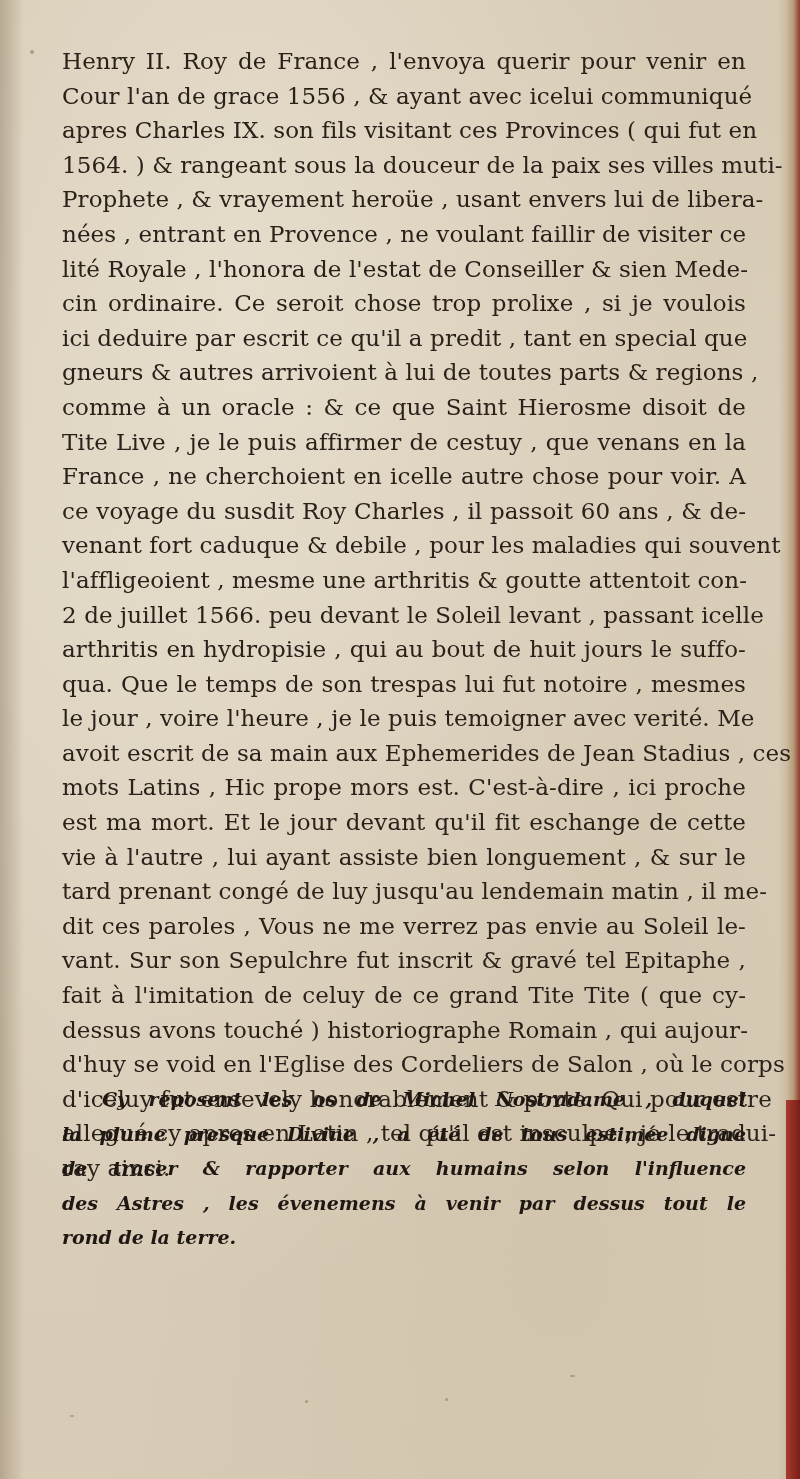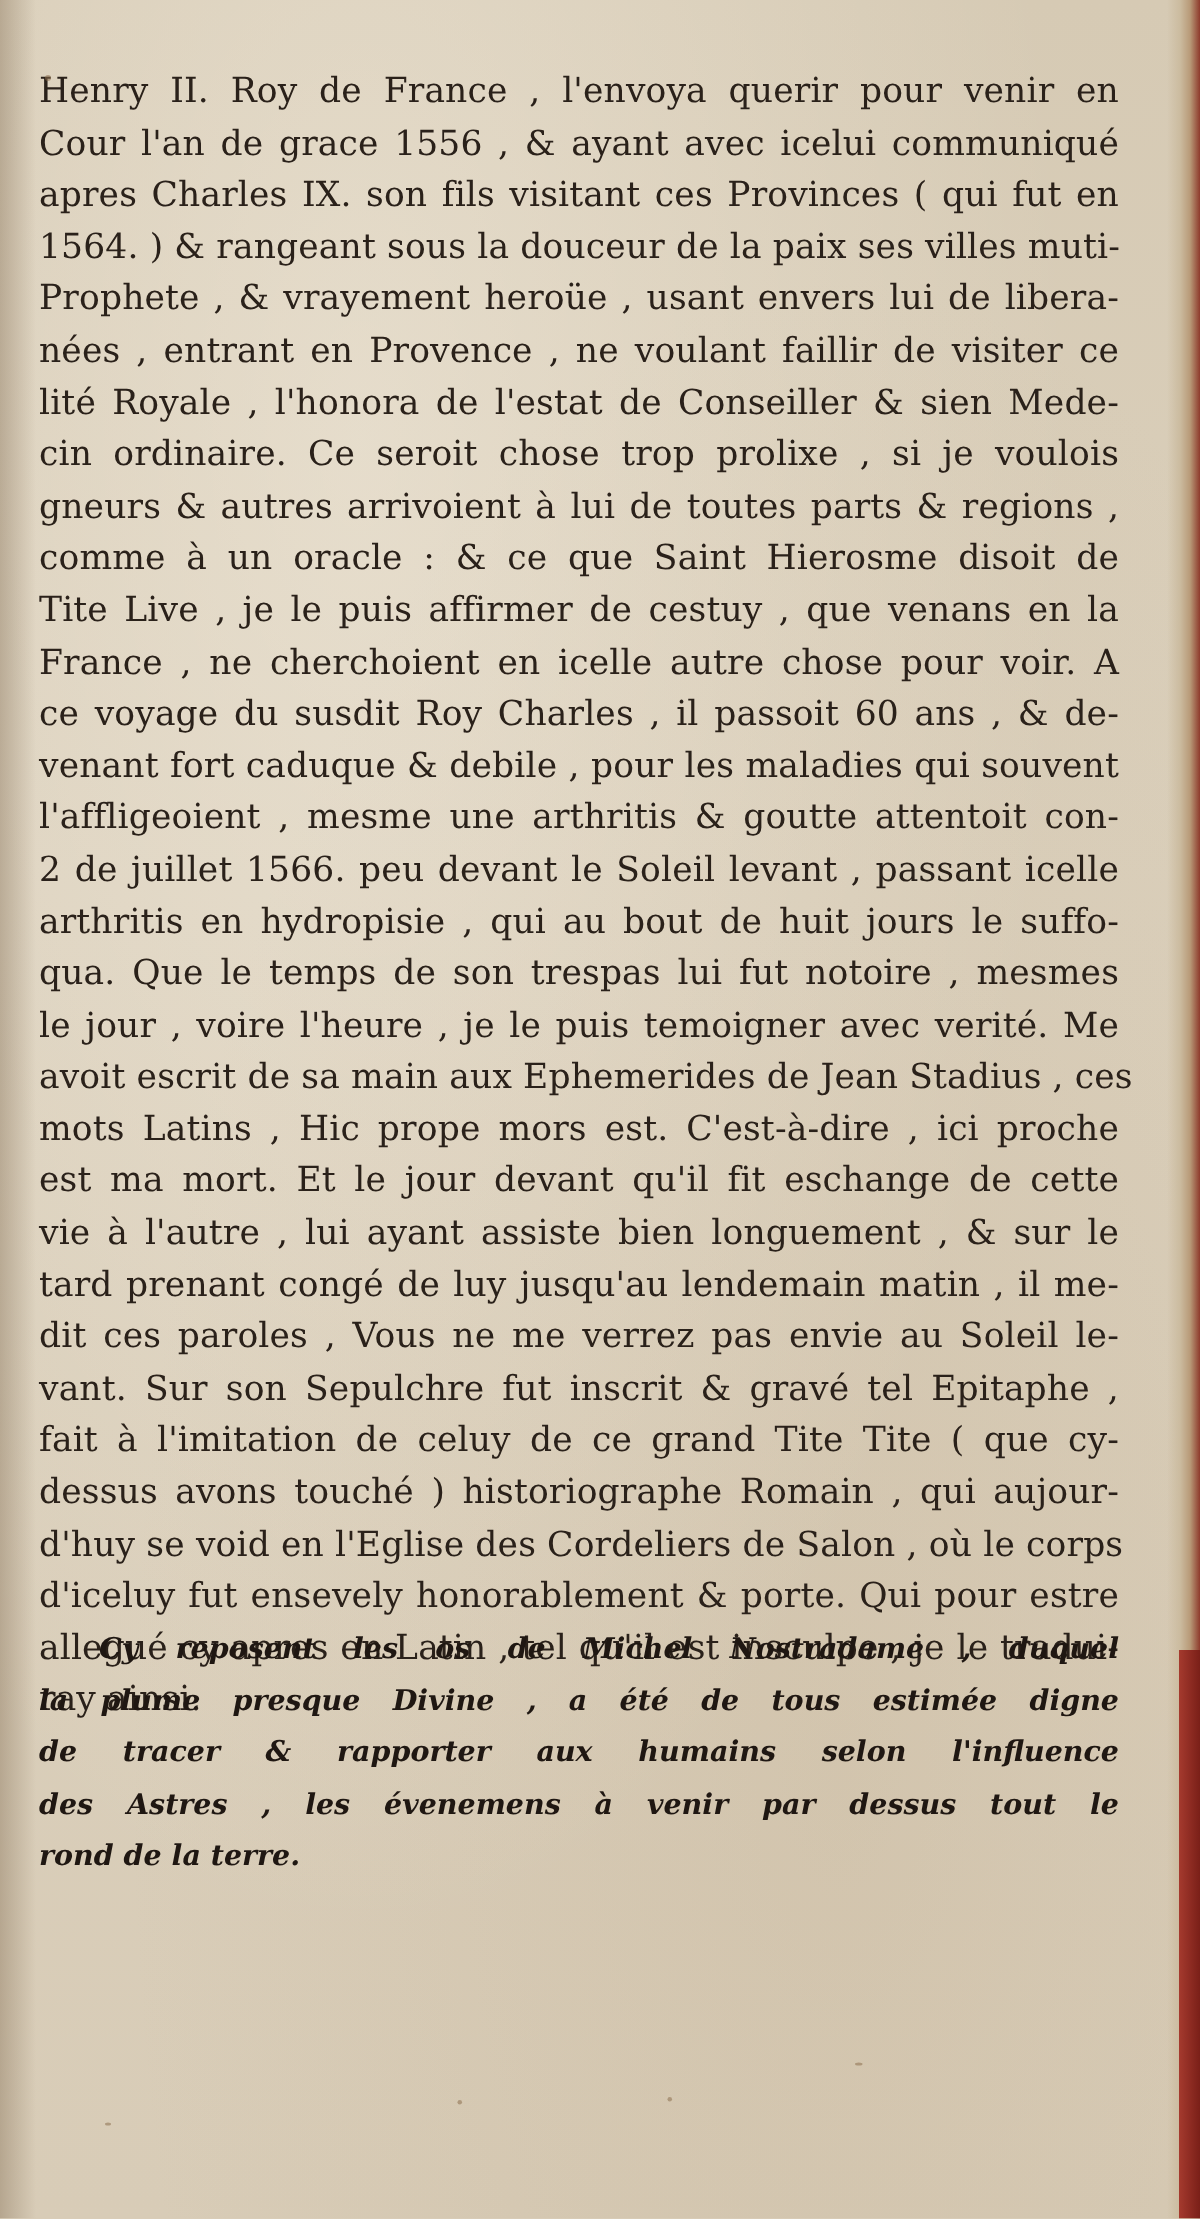--- a/index.html
+++ b/index.html
@@ -28,21 +28,21 @@
     position: absolute; left: 0; top: 0; width: 24px; height: 1479px;
     background: linear-gradient(90deg, rgba(140,120,95,0.45), rgba(0,0,0,0));
   }
   .text-block {
     position: absolute; left: 26px; top: 44px; width: 720px;
     color: #2a211a;
     font-size: 23px;
     line-height: 34.6px;
     letter-spacing: 0.1px;
   }
-  .line { display: block; white-space: nowrap; text-align: justify; text-align-last: justify; }
+  .line { display: block; white-space: nowrap; text-align: justify; text-align-last: justify; margin-left: 36px; }
   .line.last { text-align-last: left; }
   .epitaph {
     position: absolute; left: 26px; top: 1082px; width: 720px;
     color: #1f1712;
     font-style: italic; font-weight: bold;
     font-size: 19px;
     line-height: 34.6px;
   }
   .epitaph .line:first-child { padding-left: 40px; }
   .speck { position: absolute; background: #8d6f4f; border-radius: 50%; opacity: 0.55; }
@@ -57,20 +57,21 @@
 
   <div class="text-block" id="body-text">
       <span class="line">Henry II. Roy de France , l'envoya querir pour venir en</span>
       <span class="line">Cour l'an de grace 1556 , &amp; ayant avec icelui communiqué</span>
       <span class="line">apres Charles IX. son fils visitant ces Provinces ( qui fut en</span>
       <span class="line">1564. ) &amp; rangeant sous la douceur de la paix ses villes muti-</span>
       <span class="line">Prophete , &amp; vrayement heroüe , usant envers lui de libera-</span>
       <span class="line">nées , entrant en Provence , ne voulant faillir de visiter ce</span>
       <span class="line">lité Royale , l'honora de l'estat de Conseiller &amp; sien Mede-</span>
       <span class="line">cin ordinaire. Ce seroit chose trop prolixe , si je voulois</span>
+      <span class="line">ici deduire par escrit ce qu'il a predit , tant en special que</span>
       <span class="line">gneurs &amp; autres arrivoient à lui de toutes parts &amp; regions ,</span>
       <span class="line">comme à un oracle : &amp; ce que Saint Hierosme disoit de</span>
       <span class="line">Tite Live , je le puis affirmer de cestuy , que venans en la</span>
       <span class="line">France , ne cherchoient en icelle autre chose pour voir. A</span>
       <span class="line">ce voyage du susdit Roy Charles , il passoit 60 ans , &amp; de-</span>
       <span class="line">venant fort caduque &amp; debile , pour les maladies qui souvent</span>
       <span class="line">l'affligeoient , mesme une arthritis &amp; goutte attentoit con-</span>
       <span class="line">2 de juillet 1566. peu devant le Soleil levant , passant icelle</span>
       <span class="line">arthritis en hydropisie , qui au bout de huit jours le suffo-</span>
       <span class="line">qua. Que le temps de son trespas lui fut notoire , mesmes</span>

